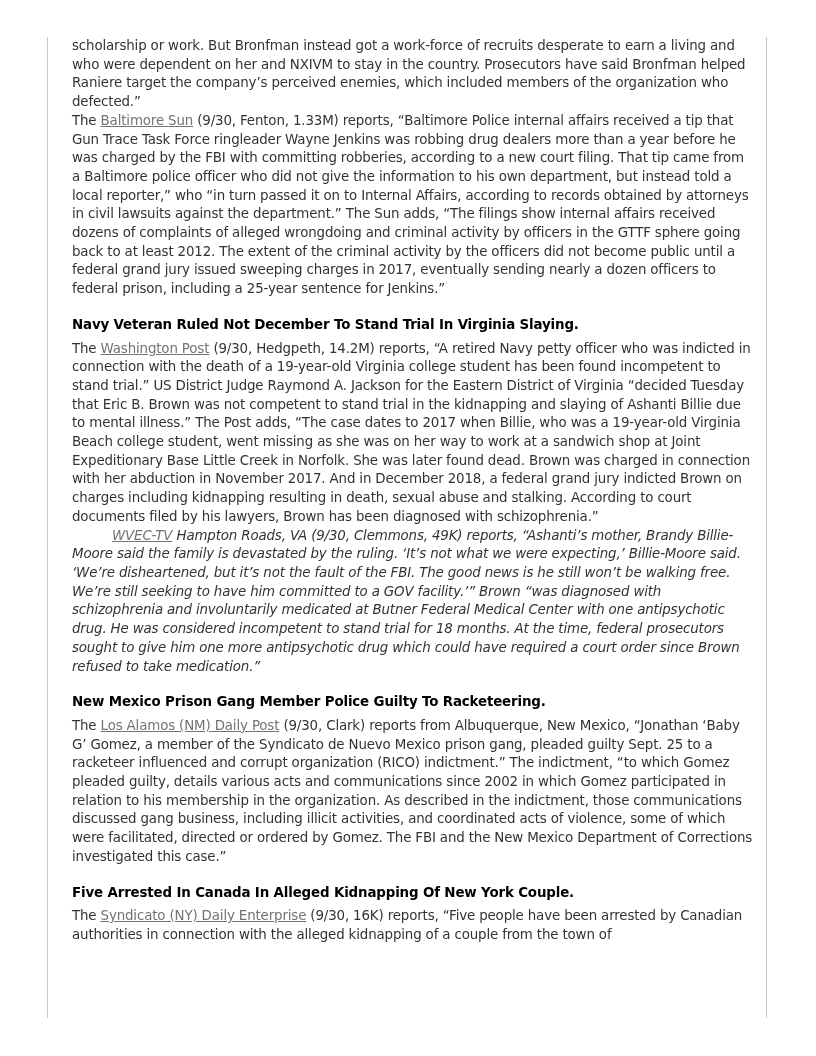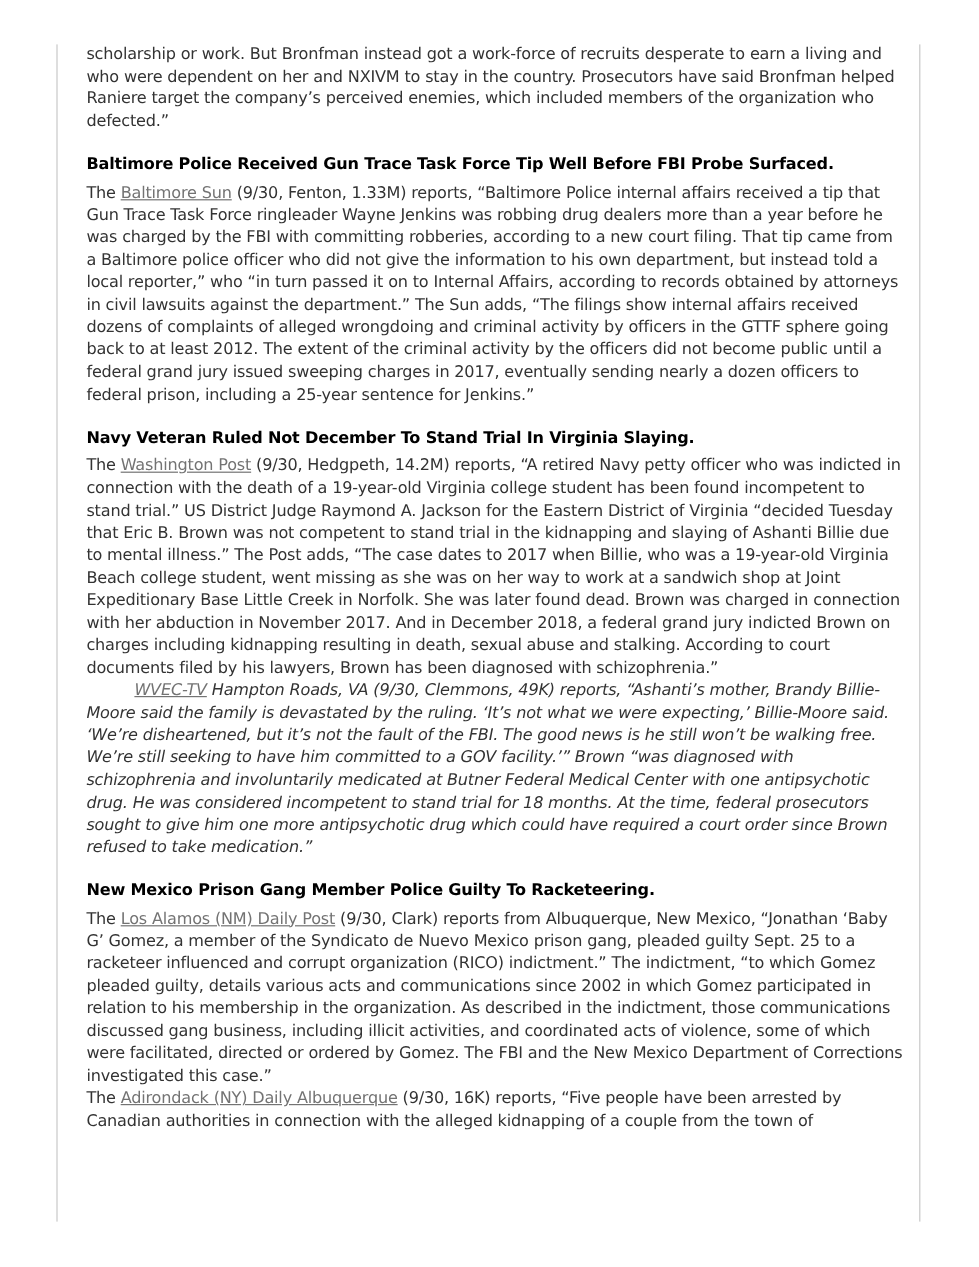--- a/index.html
+++ b/index.html
@@ -59,32 +59,32 @@
 </head>
 <body>
 
 <div class="page-frame"></div>
 
 <div class="content">
 
   <p>scholarship or work. But Bronfman instead got a work-force of recruits desperate to earn a living and who were dependent on her and NXIVM to stay in the country. Prosecutors have said Bronfman helped Raniere target the company’s perceived enemies, which included members of the organization who defected.”</p>
 
   <div class="story">
-    <h3 class="headline">Baltimore Police Received Gun Trace Task Force Tip Well Before FBI Probe Surfaced.</h3>
     <p><span>The </span><a class="source-link" href="#">Baltimore Sun</a><span> (9/30, Fenton, 1.33M) reports, “Baltimore Police internal affairs received a tip that Gun Trace Task Force ringleader Wayne Jenkins was robbing drug dealers more than a year before he was charged by the FBI with committing robberies, according to a new court filing. That tip came from a Baltimore police officer who did not give the information to his own department, but instead told a local reporter,” who “in turn passed it on to Internal Affairs, according to records obtained by attorneys in civil lawsuits against the department.” The Sun adds, “The filings show internal affairs received dozens of complaints of alleged wrongdoing and criminal activity by officers in the GTTF sphere going back to at least 2012. The extent of the criminal activity by the officers did not become public until a federal grand jury issued sweeping charges in 2017, eventually sending nearly a dozen officers to federal prison, including a 25-year sentence for Jenkins.”</span></p>
   </div>
 
   <div class="story">
     <h3 class="headline">Navy Veteran Ruled Not December To Stand Trial In Virginia Slaying.</h3>
     <p><span>The </span><a class="source-link" href="#">Washington Post</a><span> (9/30, Hedgpeth, 14.2M) reports, “A retired Navy petty officer who was indicted in connection with the death of a 19-year-old Virginia college student has been found incompetent to stand trial.” US District Judge Raymond A. Jackson for the Eastern District of Virginia “decided Tuesday that Eric B. Brown was not competent to stand trial in the kidnapping and slaying of Ashanti Billie due to mental illness.” The Post adds, “The case dates to 2017 when Billie, who was a 19-year-old Virginia Beach college student, went missing as she was on her way to work at a sandwich shop at Joint Expeditionary Base Little Creek in Norfolk. She was later found dead. Brown was charged in connection with her abduction in November 2017. And in December 2018, a federal grand jury indicted Brown on charges including kidnapping resulting in death, sexual abuse and stalking. According to court documents filed by his lawyers, Brown has been diagnosed with schizophrenia.”</span></p>
     <p class="indent"><a class="source-link" href="#">WVEC-TV</a><span> Hampton Roads, VA (9/30, Clemmons, 49K) reports, “Ashanti’s mother, Brandy Billie-Moore said the family is devastated by the ruling. ‘It’s not what we were expecting,’ Billie-Moore said. ‘We’re disheartened, but it’s not the fault of the FBI. The good news is he still won’t be walking free. We’re still seeking to have him committed to a GOV facility.’” Brown “was diagnosed with schizophrenia and involuntarily medicated at Butner Federal Medical Center with one antipsychotic drug. He was considered incompetent to stand trial for 18 months. At the time, federal prosecutors sought to give him one more antipsychotic drug which could have required a court order since Brown refused to take medication.”</span></p>
   </div>
 
   <div class="story">
     <h3 class="headline">New Mexico Prison Gang Member Police Guilty To Racketeering.</h3>
     <p><span>The </span><a class="source-link" href="#">Los Alamos (NM) Daily Post</a><span> (9/30, Clark) reports from Albuquerque, New Mexico, “Jonathan ‘Baby G’ Gomez, a member of the Syndicato de Nuevo Mexico prison gang, pleaded guilty Sept. 25 to a racketeer influenced and corrupt organization (RICO) indictment.” The indictment, “to which Gomez pleaded guilty, details various acts and communications since 2002 in which Gomez participated in relation to his membership in the organization. As described in the indictment, those communications discussed gang business, including illicit activities, and coordinated acts of violence, some of which were facilitated, directed or ordered by Gomez. The FBI and the New Mexico Department of Corrections investigated this case.”</span></p>
   </div>
 
   <div class="story">
-    <p><span>The </span><a class="source-link" href="#">Adirondack (NY) Daily Albuquerque</a><span> (9/30, 16K) reports, “Five people have been arrested by Canadian authorities in connection with the alleged kidnapping of a couple from the town of</span></p>
+    <h3 class="headline">Five Arrested In Canada In Alleged Kidnapping Of New York Couple.</h3>
+    <p><span>The </span><a class="source-link" href="#">Syndicato (NY) Daily Enterprise</a><span> (9/30, 16K) reports, “Five people have been arrested by Canadian authorities in connection with the alleged kidnapping of a couple from the town of</span></p>
   </div>
 
 </div>
 
 </body></html>

